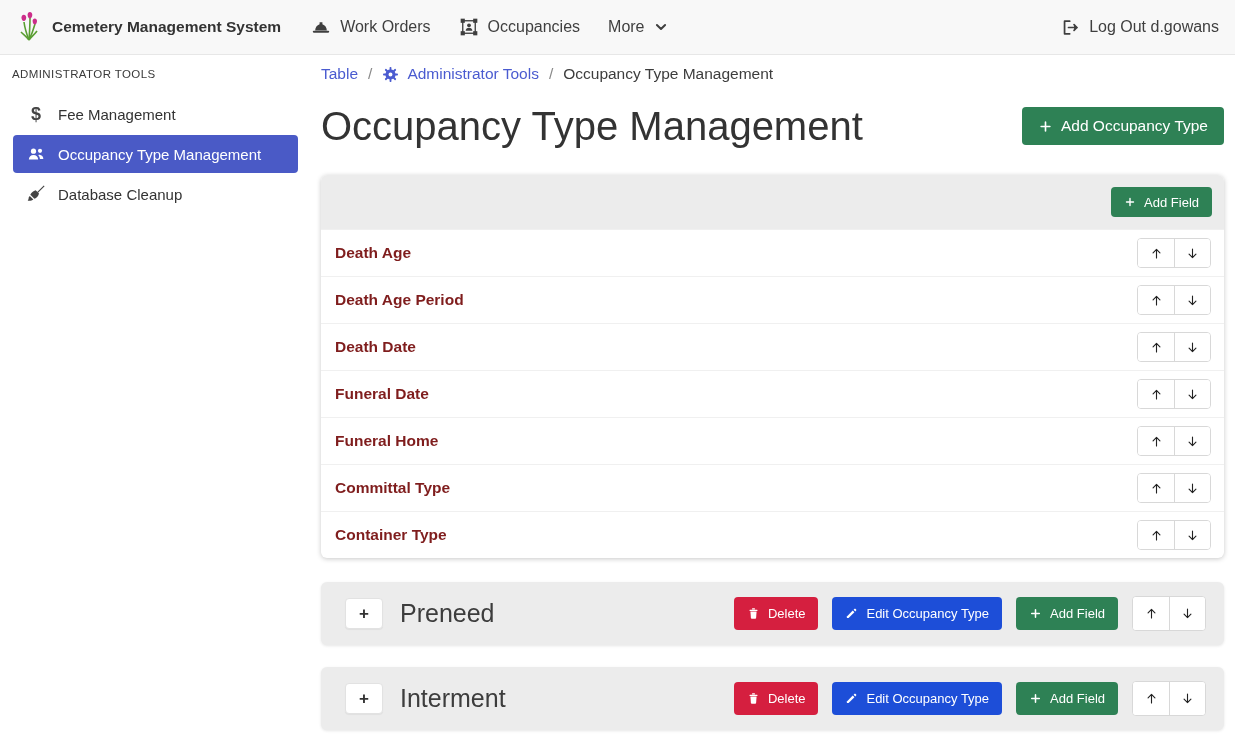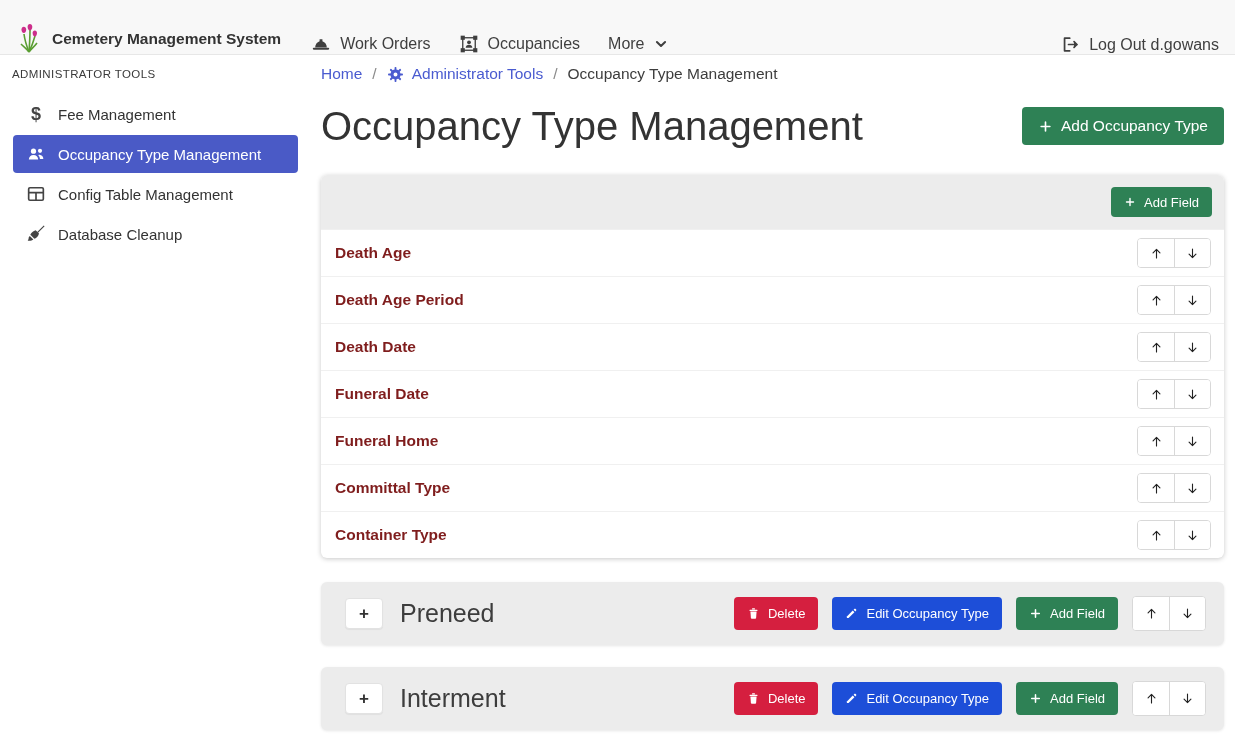--- a/index.html
+++ b/index.html
@@ -1,21 +1,21 @@
 <!DOCTYPE html>
 <html><head>
 <meta charset="utf-8">
 <style>
   * { margin:0; padding:0; box-sizing:border-box; }
   html,body { width:1235px; height:738px; overflow:hidden; background:#fff;
     font-family:"Liberation Sans", sans-serif; color:#333; }
 
   
   .navbar { height:55px; background:#f8f8f8; border-bottom:1px solid #e7e7e7;
-    display:flex; align-items:flex-end; padding:0 16px; }
+    display:flex; align-items:center; padding:0 16px; }
   .brand { display:flex; align-items:center; gap:10px; font-size:15.5px; font-weight:700; color:#333; cursor:pointer; }
   .nav-items { display:flex; align-items:center; margin-left:16px; }
   .nav-item { display:flex; align-items:center; gap:9px; padding:0 14px; font-size:16px; color:#3f3f3f; cursor:pointer; }
   .nav-item svg { flex:0 0 auto; }
   .logout { margin-left:auto; display:flex; align-items:center; gap:9px; font-size:16px; color:#3f3f3f; cursor:pointer; }
 
   
   .shell { display:flex; height:683px; }
   .sidebar { width:320px; flex:0 0 320px; padding-top:6px; }
   .main { flex:1; padding:10px 11px 0 1px; }
@@ -166,46 +166,37 @@
           <circle cx="9" cy="8.6" r="3.1"></circle>
           <path d="M3.4 18.6c0-3.2 2.4-5.4 5.6-5.4s5.6 2.2 5.6 5.4z"></path>
           <circle cx="16.8" cy="8.2" r="2.5"></circle>
           <path d="M16.2 12.9c2.7.2 4.6 2.3 4.6 5.1h-4.1c0-1.8-.7-3.4-2-4.6.5-.3 1-.5 1.5-.5z"></path>
         </svg>
       </span>
       <span>Occupancy Type Management</span>
     </div>
 
 
-    <div class="side-item">
-      <span class="ic">
-        <svg class="icon" width="20" height="20" viewBox="0 0 24 24" fill="none" stroke="currentColor" stroke-width="2">
-          <rect x="3.2" y="4.5" width="17.6" height="15" rx="1.5"></rect>
-          <path d="M3.2 10.3h17.6M12 10.3v9.2"></path>
-        </svg>
-      </span>
-      <span>Config Table Management</span>
-    </div>
 
     <div class="side-item">
       <span class="ic">
         <svg class="icon" width="20" height="20" viewBox="0 0 24 24" fill="currentColor">
           <path d="M21.3 1.7l1 1-8.1 8.1-1-1z"></path>
           <path d="M13.8 9.6l1.8 1.8c-.7 2.9-2.7 5.3-5.5 6.4l-4.9-4.9c1.1-2.8 3.5-4.8 6.4-5.5z"></path>
           <path d="M4.6 14.4l4.2 4.2c-1.5 1.1-4 1.9-6.8 1.4 1-1.3 1.2-2.7 1.3-4.2z"></path>
         </svg>
       </span>
       <span>Database Cleanup</span>
     </div>
   </div>
 
   <div class="main">
 
     <div class="breadcrumb">
-      <a class="bc-link">Home</a>
+      <a class="bc-link">Table</a>
       <span class="bc-sep">/</span>
       <a class="bc-link">
         <span>
           <svg class="icon" width="17" height="17" viewBox="0 0 24 24" fill="#4a5bd0">
             <g>
               <rect x="10.7" y="1.5" width="2.6" height="5" rx="1" transform="rotate(0 12 12)"></rect>
               <rect x="10.7" y="1.5" width="2.6" height="5" rx="1" transform="rotate(45 12 12)"></rect>
               <rect x="10.7" y="1.5" width="2.6" height="5" rx="1" transform="rotate(90 12 12)"></rect>
               <rect x="10.7" y="1.5" width="2.6" height="5" rx="1" transform="rotate(135 12 12)"></rect>
               <rect x="10.7" y="1.5" width="2.6" height="5" rx="1" transform="rotate(180 12 12)"></rect>

